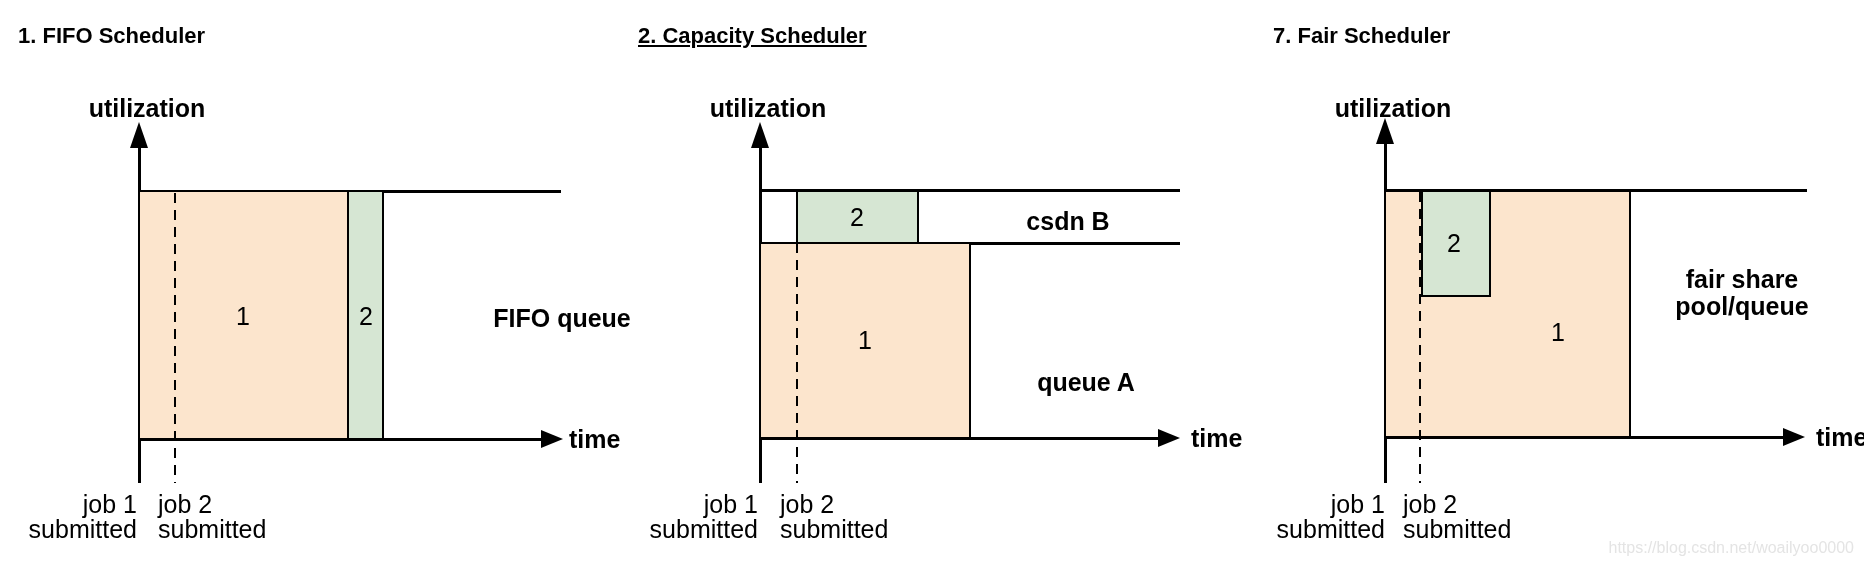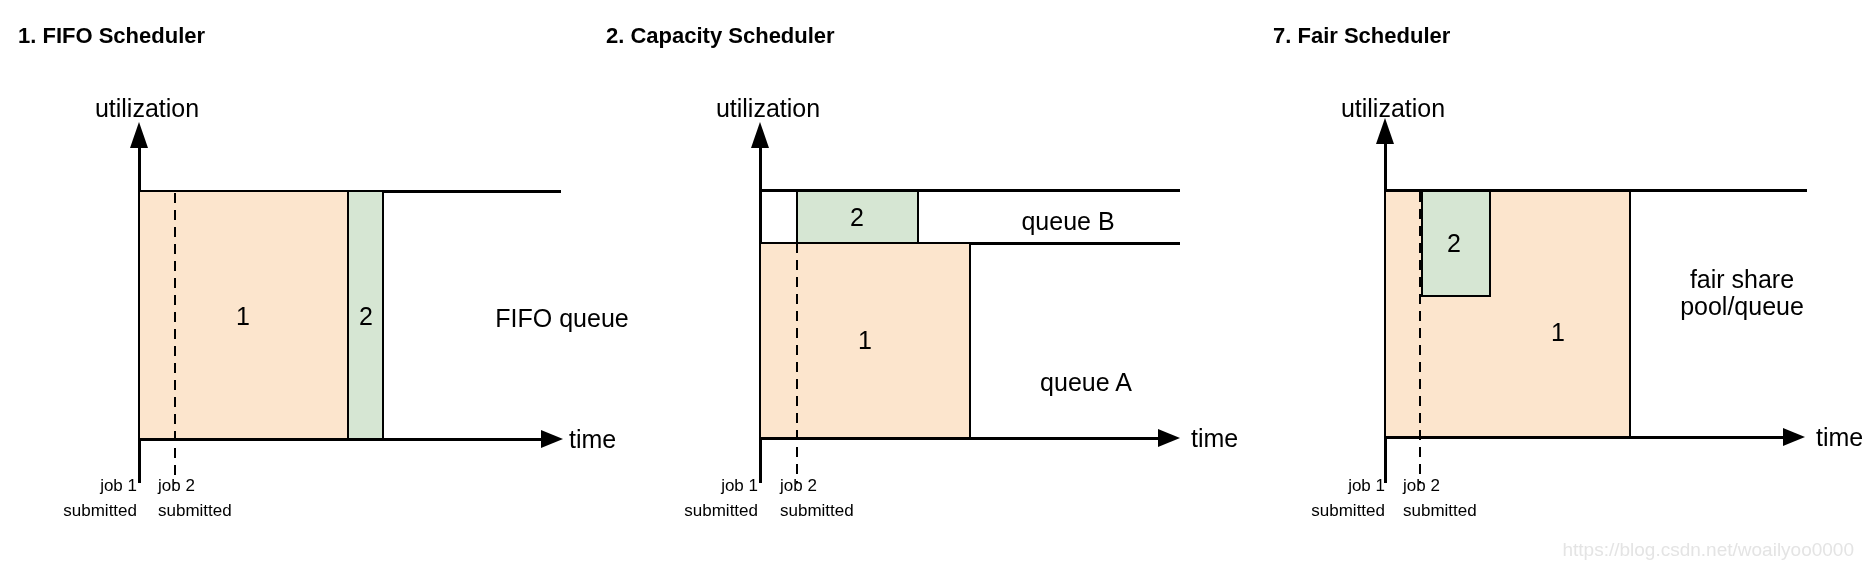--- a/index.html
+++ b/index.html
@@ -5,41 +5,41 @@
   html,body{margin:0;padding:0;background:#ffffff;}
   #canvas{
     position:relative;
     width:1864px;height:564px;
     background:#ffffff;
     overflow:hidden;
     font-family:"Liberation Sans", sans-serif;
     color:#000;
   }
   .t{position:absolute;white-space:nowrap;}
-  .lbl{font-size:25px;line-height:27px;}
+  .lbl{font-size:25px;line-height:27px;font-weight:bold;}
   .title{font-size:22px;font-weight:bold;line-height:24px;}
   .num{font-size:25px;}
   .line{position:absolute;background:#000;}
   .box{position:absolute;border:2px solid #000;box-sizing:border-box;}
   .fill-job1{background:#fce5cd;}
   .fill-job2{background:#d6e6d3;}
   .dash{
     position:absolute;width:2px;
     background-image:repeating-linear-gradient(180deg,#000 0,#000 10px,transparent 10px,transparent 17px);
   }
   .ah-up{position:absolute;width:0;height:0;
     border-left:9px solid transparent;border-right:9px solid transparent;border-bottom:26px solid #000;}
   .ah-right{position:absolute;width:0;height:0;
     border-top:9px solid transparent;border-bottom:9px solid transparent;border-left:22px solid #000;}
   .ctr{transform:translate(-50%,-50%);}
   .cx{transform:translateX(-50%);}
-  .jobs{position:absolute;top:473px;width:120px;font-size:17px;line-height:25px;}
+  .jobs{position:absolute;top:492px;width:120px;font-size:25px;line-height:25px;}
   .jr{text-align:right;}
   .jl{text-align:left;}
-  .watermark{position:absolute;font-size:19px;color:#e4e4e4;}
+  .watermark{position:absolute;font-size:16px;color:#e4e4e4;}
 </style>
 </head>
 <body>
 
 <div id="canvas">
 
   <div class="t title" style="left:18px;top:24px;">1. FIFO Scheduler</div>
   <div class="t lbl cx" style="left:147px;top:95px;">utilization</div>
 
   <div class="line" style="left:138px;top:140px;width:3px;height:343px;"></div>
@@ -61,40 +61,40 @@
 
   <div class="jobs jr" style="left:17px;">
     <div>job 1</div>
     <div>submitted</div>
   </div>
   <div class="jobs jl" style="left:158px;">
     <div>job 2</div>
     <div>submitted</div>
   </div>
 
-  <div class="t title" style="left:606px;top:24px;">2. Capacity Scheduler</div>
+  <div class="t title" style="left:638px;top:24px;text-decoration:underline;">2. Capacity Scheduler</div>
   <div class="t lbl cx" style="left:768px;top:95px;">utilization</div>
 
   <div class="line" style="left:759px;top:140px;width:3px;height:343px;"></div>
   <div class="ah-up" style="left:751px;top:122px;"></div>
   <div class="line" style="left:760px;top:189px;width:420px;height:3px;"></div>
   <div class="line" style="left:760px;top:242px;width:420px;height:3px;"></div>
 
   <div class="box fill-job1" style="left:759px;top:242px;width:212px;height:197px;"></div>
   <div class="box fill-job2" style="left:796px;top:190px;width:123px;height:54px;"></div>
   <div class="t num ctr" style="left:865px;top:340px;">1</div>
   <div class="t num ctr" style="left:857px;top:217px;">2</div>
 
   <div class="dash" style="left:796px;top:192px;height:291px;"></div>
 
   <div class="line" style="left:760px;top:437px;width:403px;height:3px;"></div>
   <div class="ah-right" style="left:1158px;top:429px;"></div>
   <div class="t lbl" style="left:1191px;top:425px;">time</div>
 
-  <div class="t lbl ctr" style="left:1068px;top:221px;">queue B</div>
+  <div class="t lbl ctr" style="left:1068px;top:221px;">csdn B</div>
   <div class="t lbl ctr" style="left:1086px;top:338px;margin-top:44px;">queue A</div>
 
   <div class="jobs jr" style="left:638px;">
     <div>job 1</div>
     <div>submitted</div>
   </div>
   <div class="jobs jl" style="left:780px;">
     <div>job 2</div>
     <div>submitted</div>
   </div>

